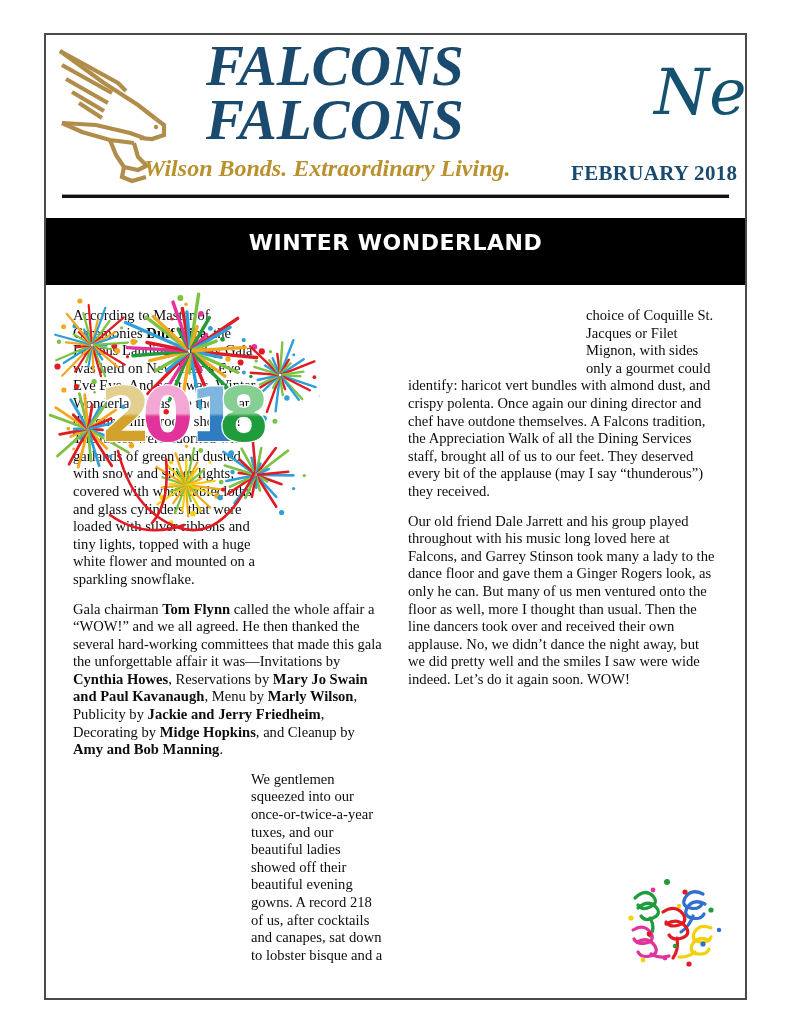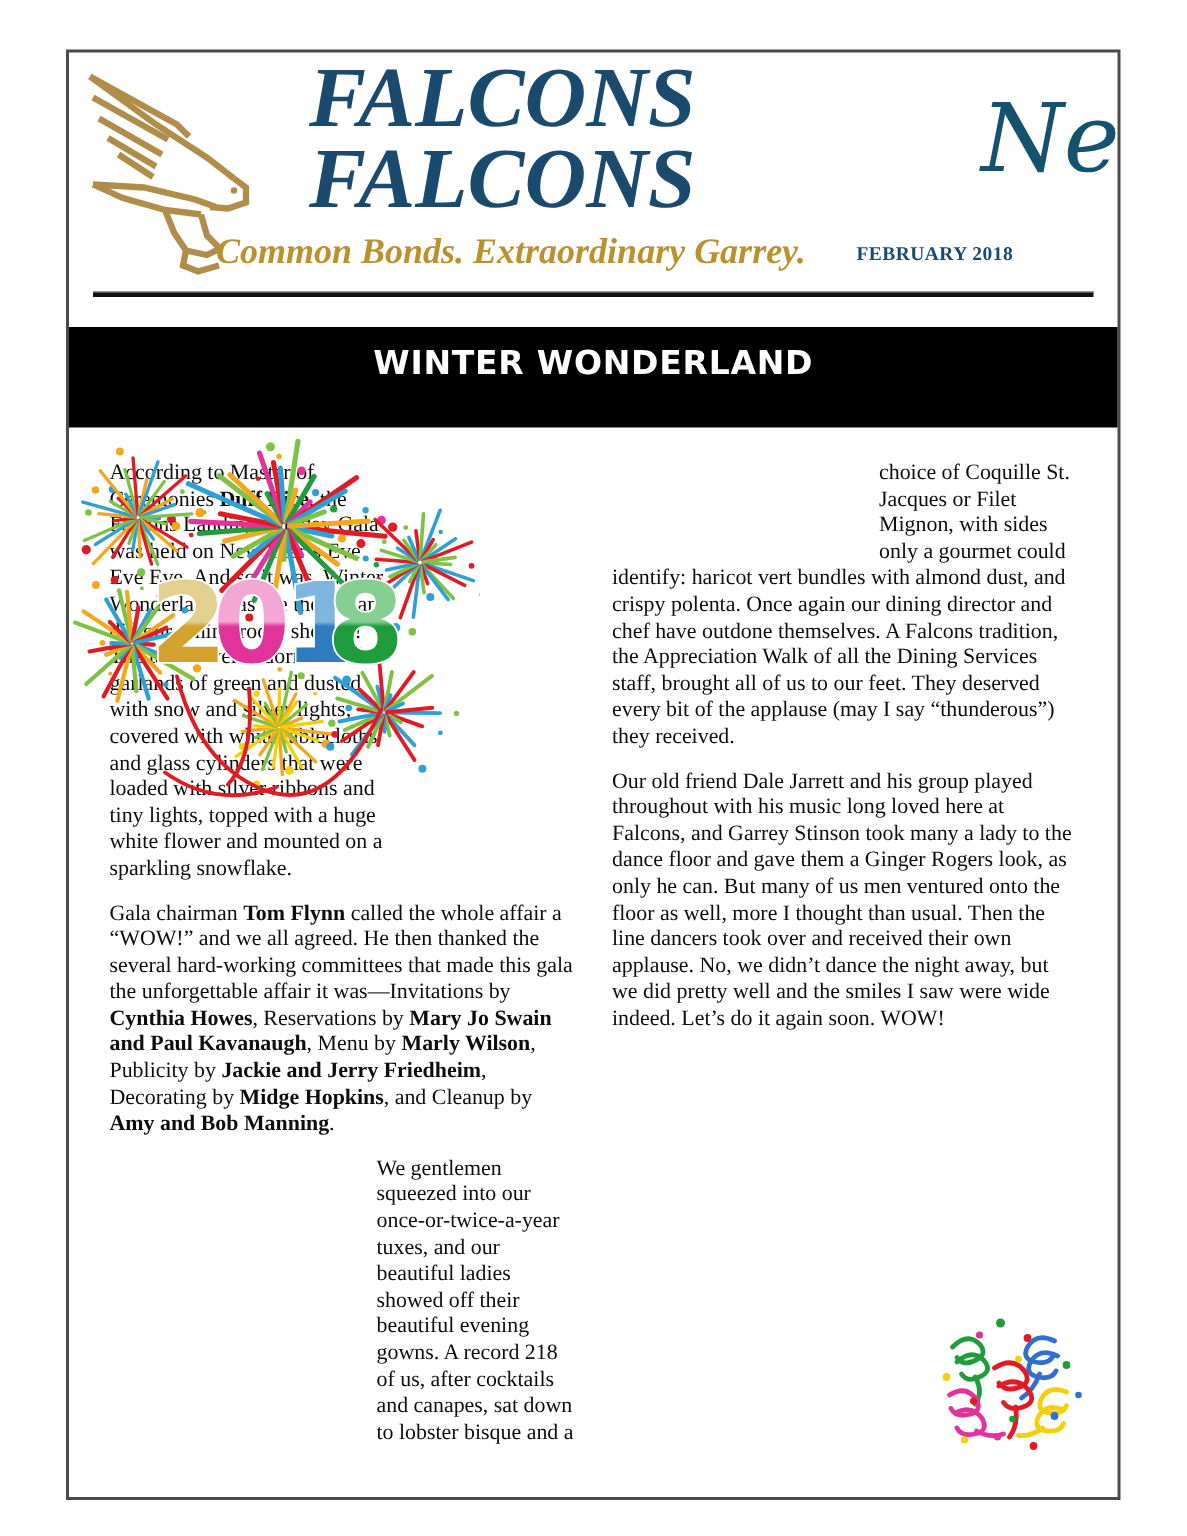--- a/index.html
+++ b/index.html
@@ -94,21 +94,21 @@
     font-size: 24px;
     color: #b9912f;
     white-space: nowrap;
   }
   .issue-date {
     position: absolute;
     left: 525px;
     top: 126px;
     font-family: "Liberation Serif", serif;
     font-weight: bold;
-    font-size: 13px;
+    font-size: 21px;
     letter-spacing: 0.3px;
     color: #1a4a6e;
     white-space: nowrap;
     text-align: center;
   }
   .rule {
     position: absolute;
     left: 16px;
     top: 159px;
     width: 667px;
@@ -238,21 +238,21 @@
           </g>
           <circle cx="104" cy="88" r="2.2" fill="#b08d4a"></circle>
         </svg>
       </div>
 
       <div class="title-block">
         <div class="title-main"><span>FALCONS</span><br><span>FALCONS</span></div>
         <div class="title-news">News</div>
       </div>
 
-      <div class="tagline">Common Bonds. Extraordinary Garrey.</div>
+      <div class="tagline">Wilson Bonds. Extraordinary Living.</div>
       <div class="issue-date">FEBRUARY 2018</div>
       <div class="rule"></div>
     </div>
 
     <div class="banner">
       <div class="banner-title">WINTER WONDERLAND</div>
     </div>
 
     <div class="article">
       <div class="cols" id="article-cols">

